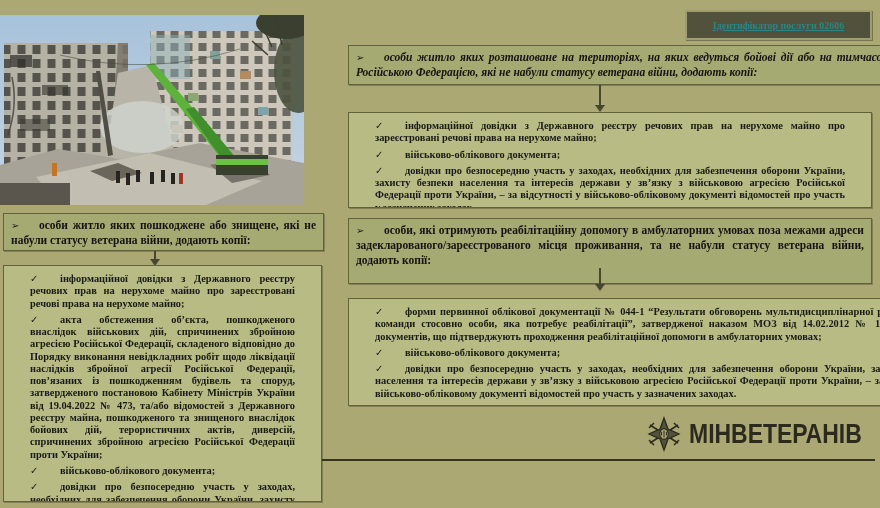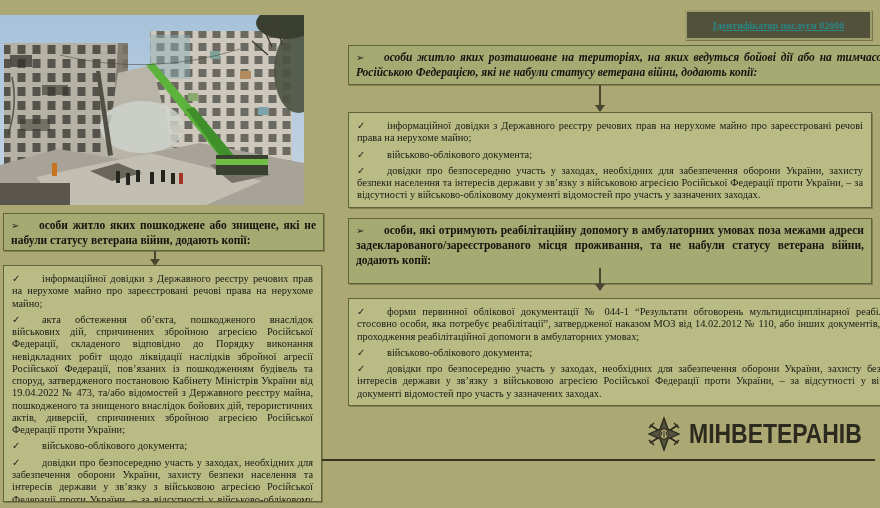--- a/index.html
+++ b/index.html
@@ -20,21 +20,21 @@
     overflow:hidden;
   }
   .hdr {
     background:#a5a972; font-weight:bold; font-size:11.5px; line-height:1.32;
     padding:4px 7px; text-align:justify; color:#14140e;
   }
   .lst {
     background:#b9bb84; font-size:10.4px; line-height:1.18;
     padding:3px 8px 4px 8px; text-align:justify;
   }
-  .lst .item { margin:4px 0; }
+  .lst .item { margin:4px 18px;font-weight:bold; }
   .glyph { font-family:"DejaVu Sans", sans-serif; display:inline-block; color:#22221a; }
   .check { width:30px; font-size:10px; }
   .bullet { width:28px; font-size:10px; }
 
   
   .left-hdr  { left:3px;  top:213px; width:321px; height:38px; }
   .left-lst  { left:3px;  top:265px; width:319px; height:237px; }
   .r-hdr1    { left:348px; top:45px;  width:616px; height:40px;font-style:italic; }
   .r-lst1    { left:348px; top:112px; width:524px; height:96px; }
   .r-hdr2    { left:348px; top:218px; width:524px; height:66px; }

